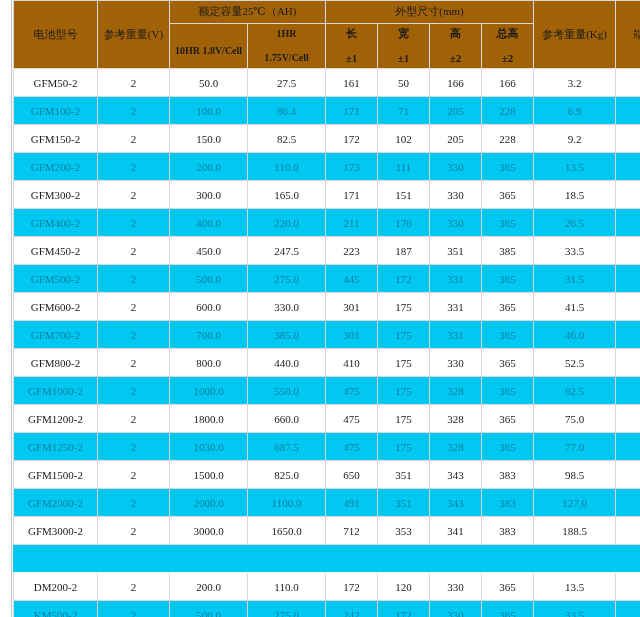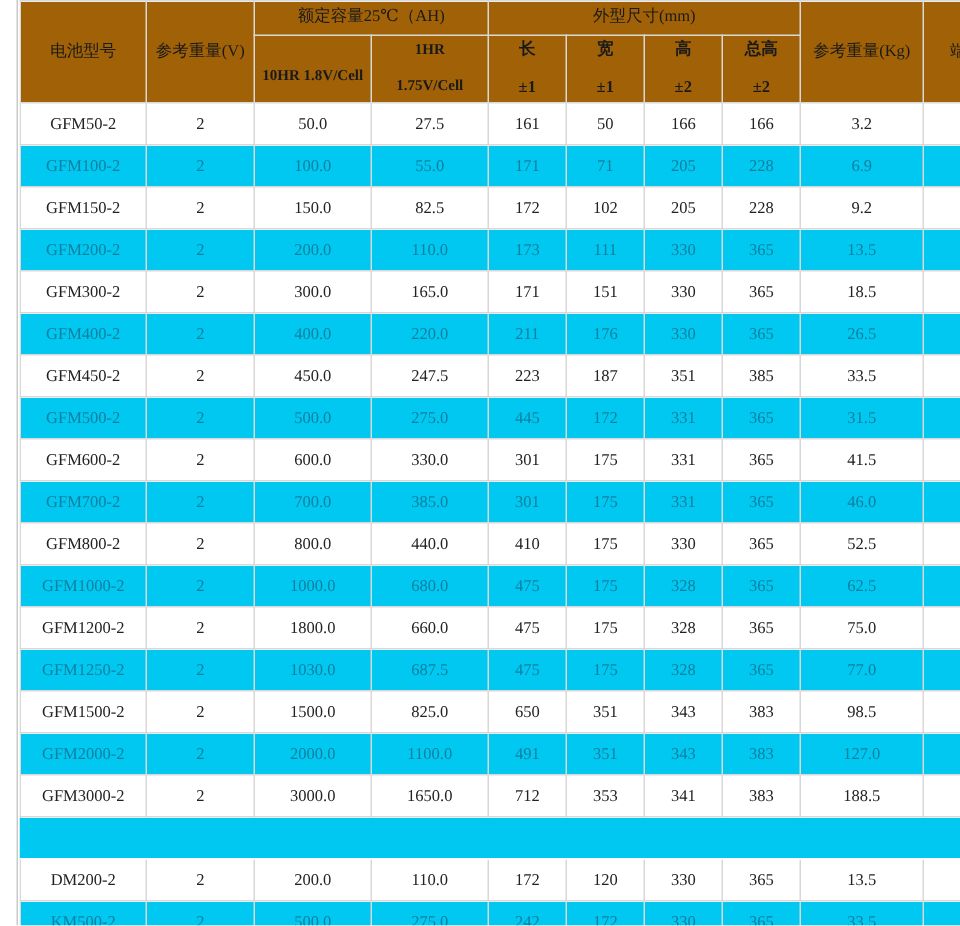--- a/index.html
+++ b/index.html
@@ -176,21 +176,21 @@
             <td>50</td>
             <td>166</td>
             <td>166</td>
             <td>3.2</td>
             <td>F</td>
           </tr>
           <tr class="r-hl">
             <td>GFM100-2</td>
             <td>2</td>
             <td>100.0</td>
-            <td>55.0</td>
+            <td>86.4</td>
             <td>171</td>
             <td>71</td>
             <td>205</td>
             <td>228</td>
             <td>6.9</td>
             <td>G</td>
           </tr>
           <tr class="r-plain">
             <td>GFM150-2</td>
             <td>2</td>
@@ -296,21 +296,21 @@
             <td>175</td>
             <td>330</td>
             <td>365</td>
             <td>52.5</td>
             <td>F</td>
           </tr>
           <tr class="r-hl">
             <td>GFM1000-2</td>
             <td>2</td>
             <td>1000.0</td>
-            <td>680.0</td>
+            <td>550.0</td>
             <td>475</td>
             <td>175</td>
             <td>328</td>
             <td>365</td>
             <td>62.5</td>
             <td>F</td>
           </tr>
           <tr class="r-plain">
             <td>GFM1200-2</td>
             <td>2</td>

